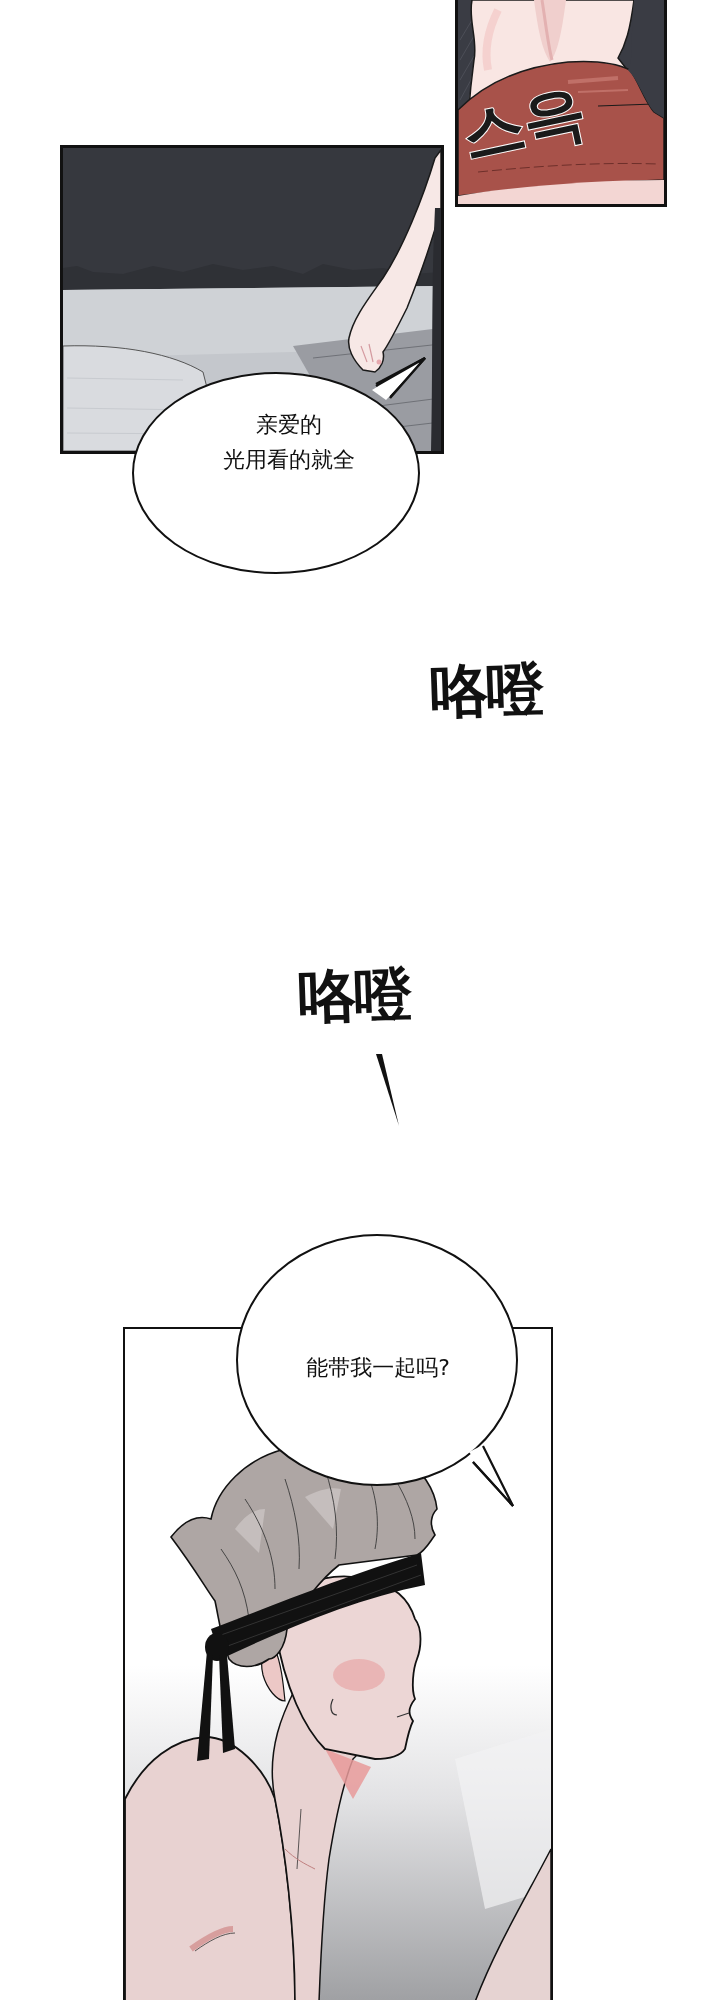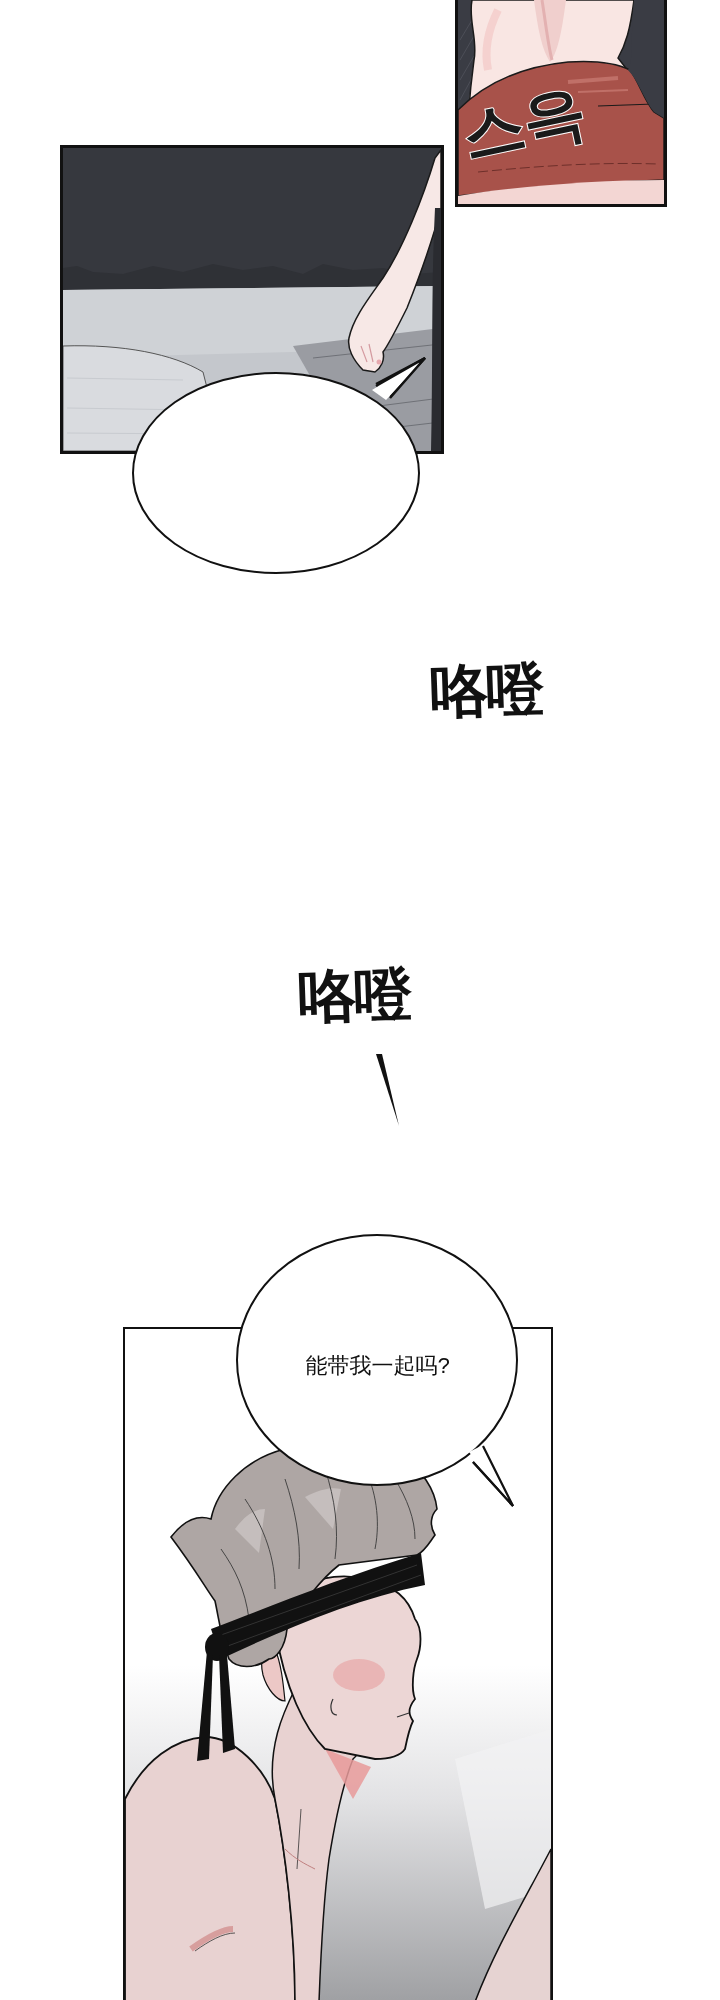--- a/index.html
+++ b/index.html
@@ -20,21 +20,21 @@
   
   #panel-3 { left: 123px; top: 1327px; width: 430px; height: 673px;
              border: 2px solid #111; border-bottom: none;
              background: linear-gradient(to bottom, #ffffff 0%, #ffffff 52%, #e4e4e6 68%, #a9aaad 100%); }
 
   .bubble-text { position: absolute; text-align: center; color: #111;
                  font-family: "DejaVu Sans", sans-serif; }
   .bubble-text .line { display: block; }
 
   #bubble-1-text { left: 133px; top: 407px; width: 312px; font-size: 22px; line-height: 35px; }
-  #bubble-2-text { left: 237px; top: 1353px; width: 282px; font-size: 22px; line-height: 30px; font-family: Liberation Mono, monospace; }
+  #bubble-2-text { left: 237px; top: 1353px; width: 282px; font-size: 22px; line-height: 30px; }
 
   .sfx { position: absolute; font-family: "DejaVu Sans", sans-serif; font-weight: bold;
          color: #111; letter-spacing: -2px; }
   #sfx-1 { left: 430px; top: 652px; font-size: 58px; transform: rotate(-2deg); }
   #sfx-2 { left: 298px; top: 957px; font-size: 58px; transform: rotate(-2deg); }
 
   #sfx-korean { position: absolute; left: 462px; top: 82px; font-size: 62px; font-weight: bold;
                 color: #1a1a1a; transform: rotate(-12deg);
                 -webkit-text-stroke: 2px #ffffff; paint-order: stroke fill;
                 font-family: "DejaVu Sans", sans-serif; }
@@ -104,20 +104,22 @@
 
 <svg class="abs" style="left:128px; top:350px;" width="330" height="230" viewBox="0 0 330 230">
 
   <path d="M248,34 L297,8 L262,46" fill="#ffffff" stroke="#111" stroke-width="2.5" stroke-linejoin="miter"></path>
   <ellipse cx="148" cy="123" rx="143" ry="100" fill="#ffffff" stroke="#111" stroke-width="2"></ellipse>
 
   <path d="M244,40 L297,8 L258,50 Z" fill="#ffffff"></path>
   <path d="M248,36 L297,8 L262,48" fill="none" stroke="#111" stroke-width="2.5"></path>
 </svg>
 <div class="bubble-text" id="bubble-1-text">
+  <span class="line">亲爱的</span>
+  <span class="line">光用看的就全</span>
 </div>
 
 <div class="sfx" id="sfx-1">咯噔</div>
 
 <div class="sfx" id="sfx-2">咯噔</div>
 <svg class="abs" style="left:370px; top:1050px;" width="40" height="80" viewBox="0 0 40 80">
   <path d="M6,4 L12,4 L29,76 Z" fill="#111"></path>
 </svg>
 
 <div class="panel" id="panel-3">

